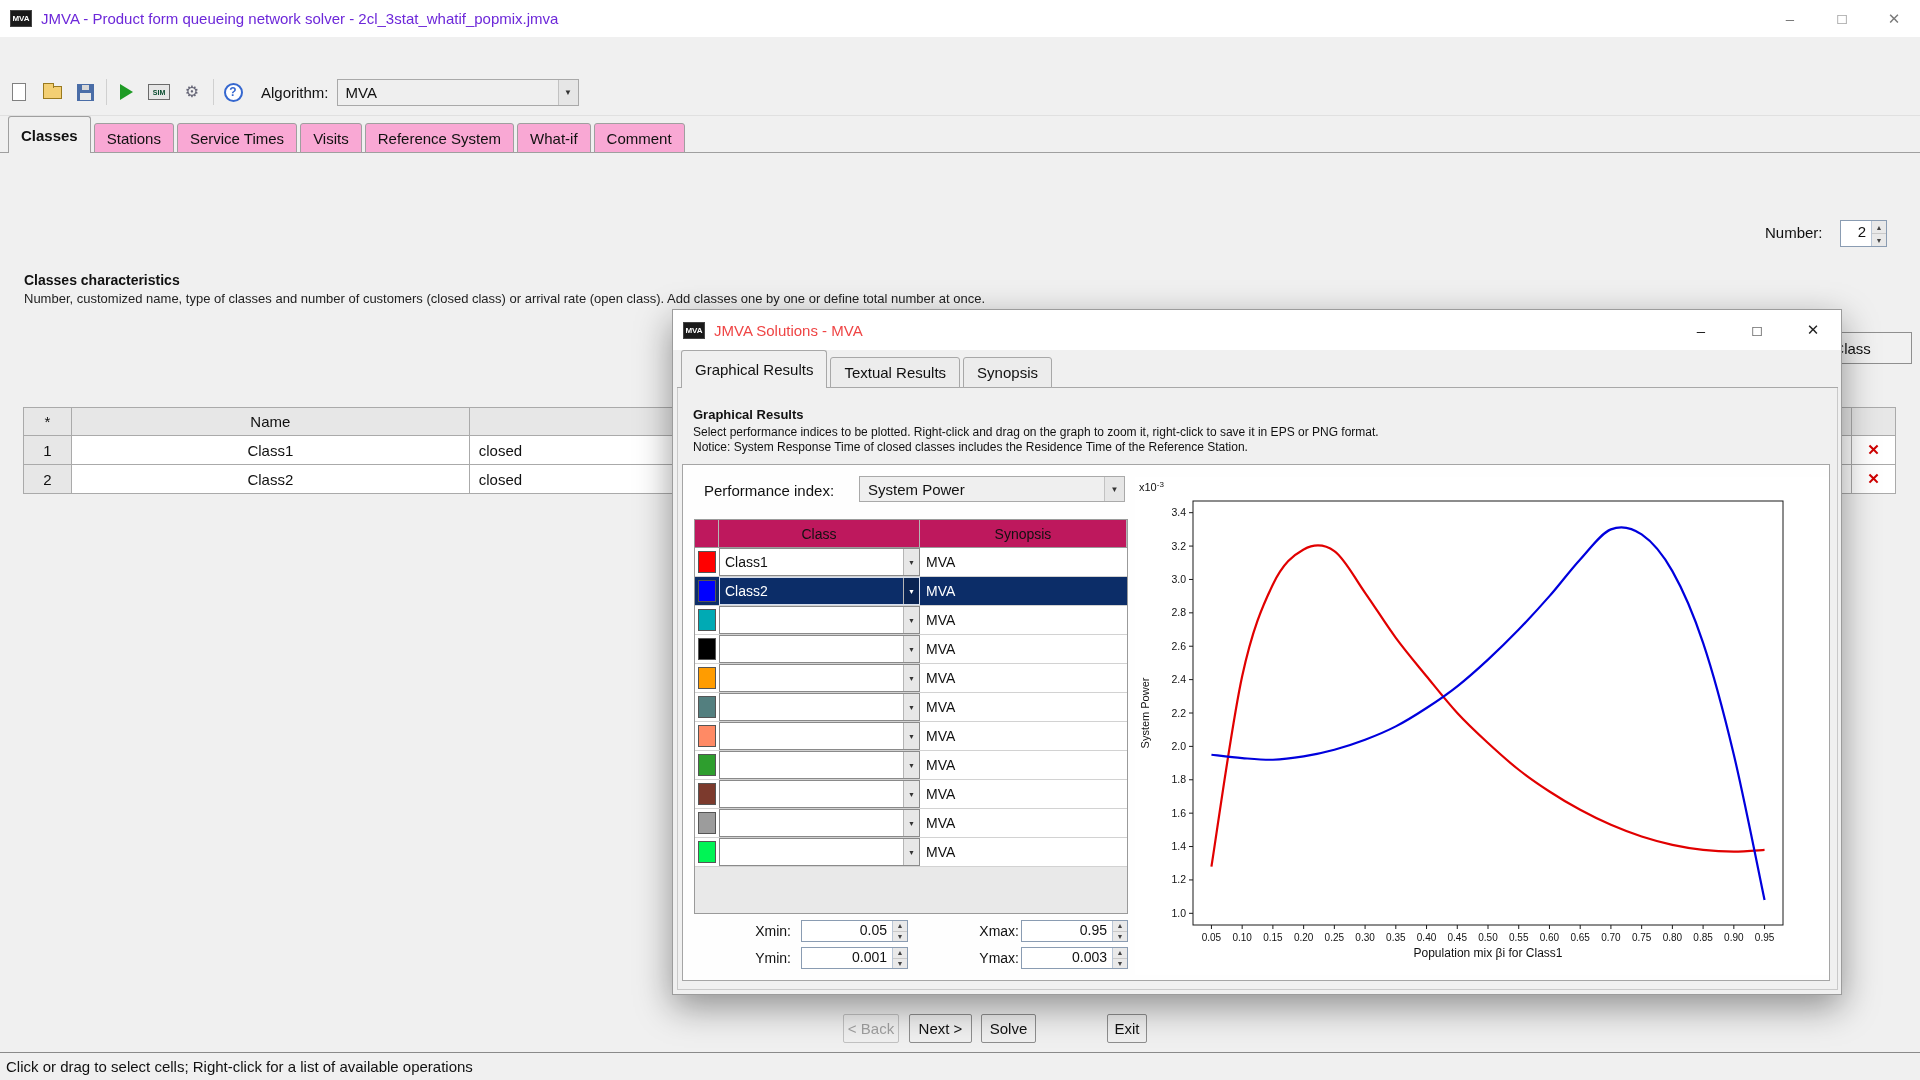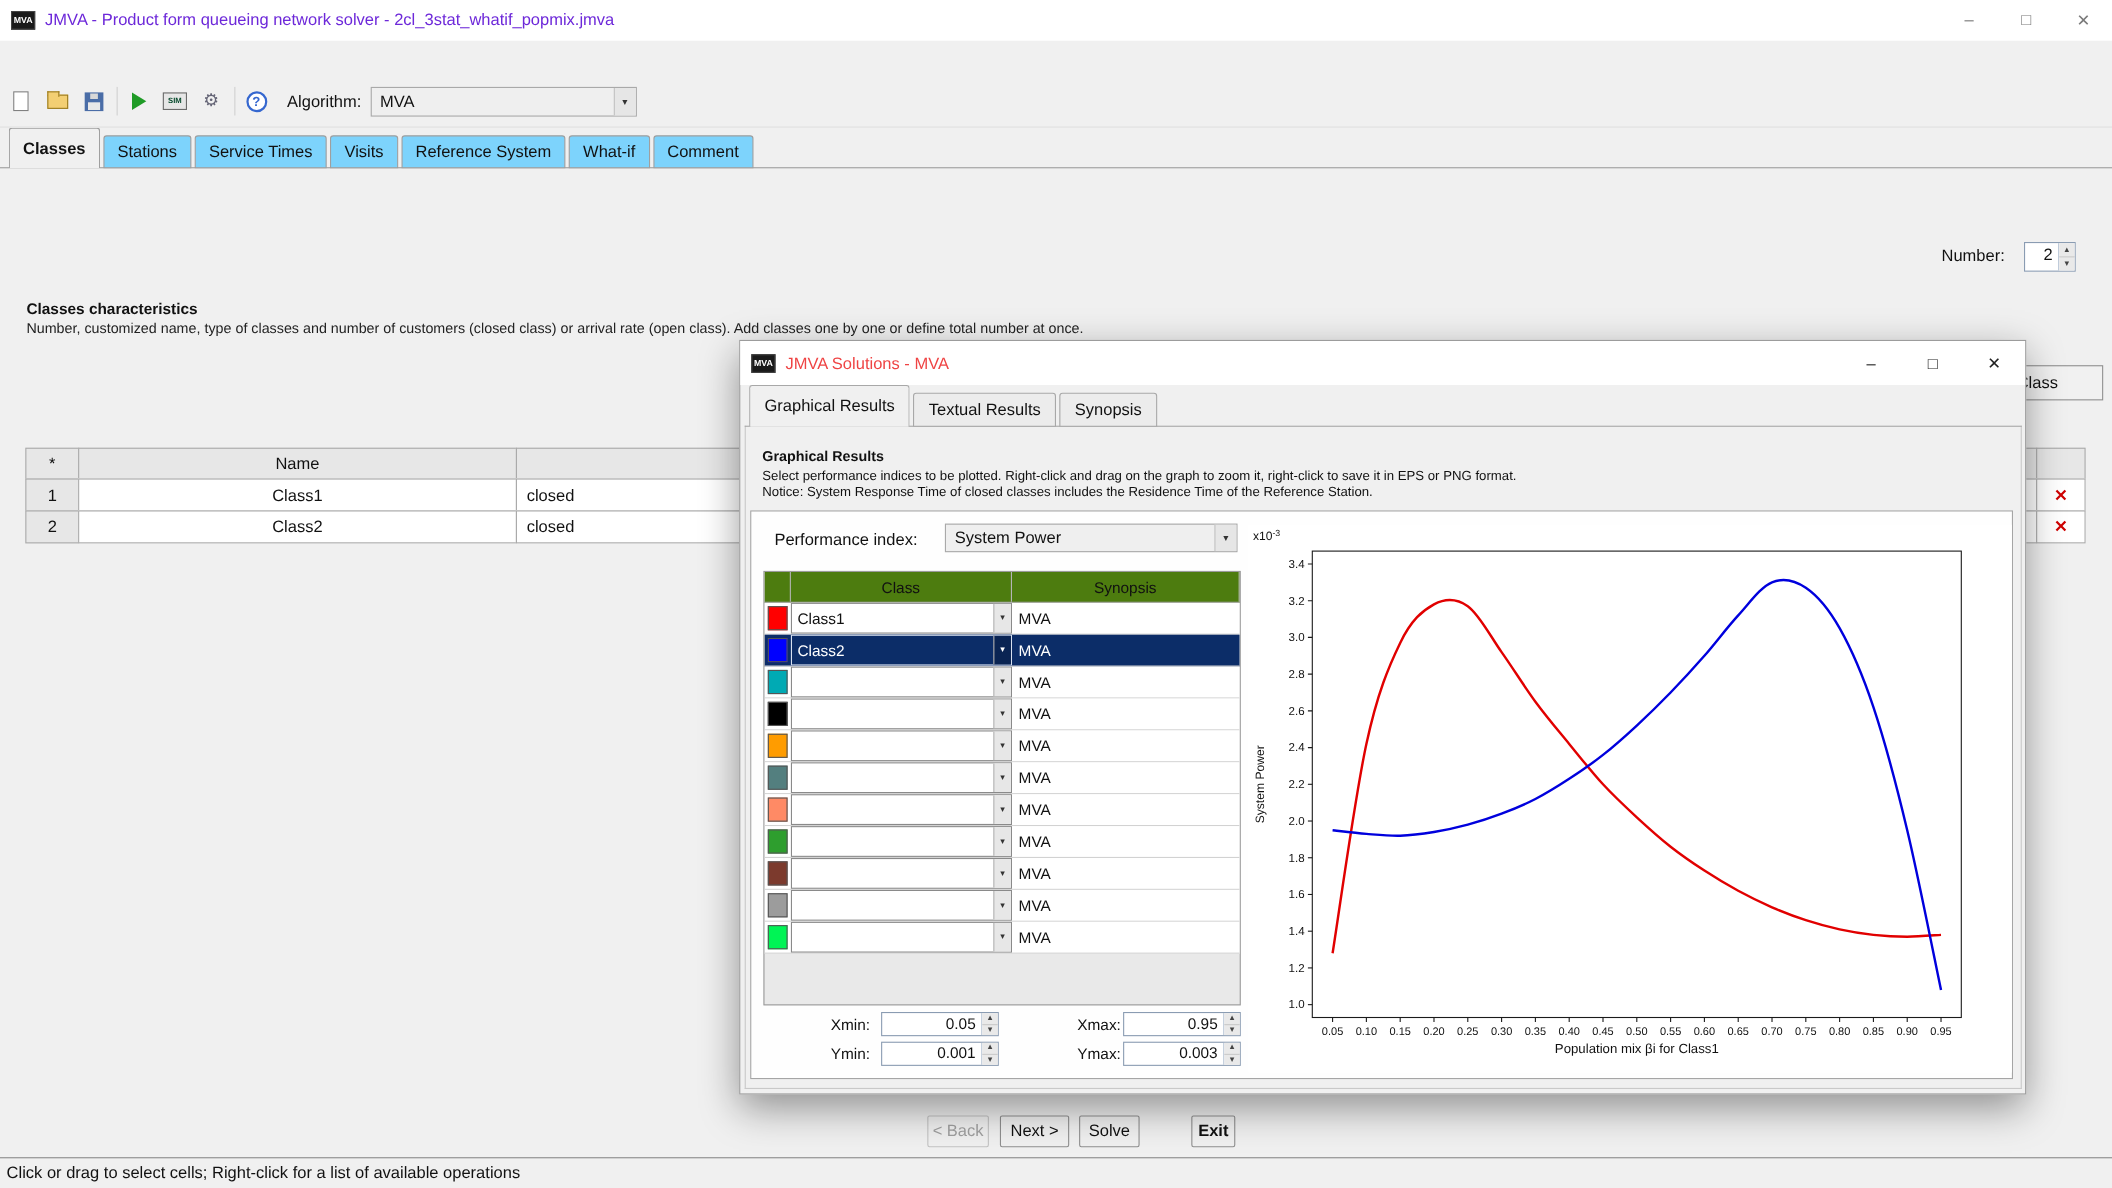--- a/index.html
+++ b/index.html
@@ -33,21 +33,21 @@
   .tool-sep { width:1px; height:26px; background:#d0d0d0; margin-left:7px; }
   .algo-label { margin-left:14px; font-size:15px; }
   .combo { height:27px; background:#efefef; border:1px solid #a9a9a9; display:flex; align-items:center; position:relative; }
   .combo .combo-text { padding-left:8px; flex:1; font-size:15px; white-space:nowrap; overflow:hidden; }
   .combo .combo-arrow { width:20px; height:100%; display:flex; align-items:center; justify-content:center; font-size:8px; color:#333; border-left:1px solid #c2c2c2; background:#e6e6e6; }
   .algo-combo { width:242px; margin-left:8px; }
   
   .tabline { position:absolute; left:0; top:152px; width:100%; height:1px; background:#9f9f9f; z-index:1; }
   .main-tabs { position:absolute; left:8px; top:116px; height:37px; display:flex; align-items:flex-end; z-index:2; }
   .mtab { height:30px; padding:0 12px; display:flex; align-items:center; font-size:15px;
-          background:#7dd3fc; border:1px solid #9f9f9f; border-radius:3px 3px 0 0; margin-right:3px; }
+          background:#f9a8d4; border:1px solid #9f9f9f; border-radius:3px 3px 0 0; margin-right:3px; }
   .mtab.selected { height:37px; background:#f0f0f0; font-weight:bold; border-bottom:none; position:relative; z-index:3; }
   
   .number-label { position:absolute; left:1765px; top:224px; font-size:15px; }
   .spinbox { background:#fff; border:1px solid #8a9cb2; display:flex; position:absolute; }
   .spin-val { flex:1; text-align:right; padding:2px 5px 0 2px; font-size:15px; }
   .spin-arrows { width:15px; display:flex; flex-direction:column; border-left:1px solid #b9c6d6; }
   .spin-b { flex:1; display:flex; align-items:center; justify-content:center; font-size:7px; color:#444; background:#e9e9e9; }
   .spin-b + .spin-b { border-top:1px solid #c9c9c9; }
   .number-spin { left:1840px; top:220px; width:47px; height:27px; }
   .cls-heading { position:absolute; left:24px; top:272px; font-size:14px; font-weight:bold; }
@@ -85,21 +85,21 @@
   .dtab.selected { height:38px; background:#f0f0f0; border-bottom:none; z-index:3; }
   .dlg-outline { position:absolute; left:4px; top:77px; width:1161px; height:603px; border:1px solid #c9c9c9; border-top:none; }
   .dlg-heading { position:absolute; left:20px; top:97px; font-size:13px; font-weight:bold; }
   .dlg-desc1 { position:absolute; left:20px; top:115px; font-size:12px; }
   .dlg-desc2 { position:absolute; left:20px; top:130px; font-size:12px; }
   .dlg-main { position:absolute; left:9px; top:154px; width:1148px; height:517px; background:#fefefe; border:1px solid #a5a5a5; }
   .perf-label { position:absolute; left:21px; top:17px; font-size:15px; }
   .perf-combo { position:absolute; left:176px; top:11px; width:266px; height:26px; }
   
   .plot-table { position:absolute; left:11px; top:54px; width:434px; height:395px; border:1px solid #9a9a9a; background:#e9e9e9; overflow:hidden; }
-  .pt-hrow { display:flex; height:28px; background:#4d7c0f; border-bottom:1px solid #9a9a9a; }
+  .pt-hrow { display:flex; height:28px; background:#be185d; border-bottom:1px solid #9a9a9a; }
   .pt-h { display:flex; align-items:center; justify-content:center; font-size:14px; border-right:1px solid #b5b5b5; }
   .pt-c0 { width:24px; } .pt-c1 { width:202px; } .pt-c2 { width:208px; }
   .pt-row { display:flex; height:29px; background:#fff; border-bottom:1px solid #d2d2d2; }
   .pt-color { width:24px; padding:3px; }
   .pt-color .swatch { width:100%; height:100%; border:1px solid #555; }
   .pt-class { width:202px; }
   .row-combo { display:flex; align-items:center; height:100%; border:1px solid #8a8a8a; background:#fff; }
   .row-combo .rc-text { flex:1; padding-left:5px; font-size:14px; white-space:nowrap; overflow:hidden; }
   .row-combo .rc-arrow { width:16px; height:100%; display:flex; align-items:center; justify-content:center; font-size:7px; color:#333; background:#e7e7e7; border-left:1px solid #b5b5b5; }
   .pt-algo { width:208px; display:flex; align-items:center; padding-left:6px; font-size:14px; }
@@ -206,21 +206,21 @@
           </div>
         </div>
       </div>
   </div>
 
   <div class="new-class-btn">New Class</div>
 
   <div class="btn disabled" style="left:843px; top:1014px; width:56px;">&lt; Back</div>
   <div class="btn" style="left:909px; top:1014px; width:63px;">Next &gt;</div>
   <div class="btn" style="left:981px; top:1014px; width:55px;">Solve</div>
-  <div class="btn" style="left:1083px; top:1014px; width:40px;font-weight:bold;">Exit</div>
+  <div class="btn" style="left:1107px; top:1014px; width:40px;">Exit</div>
 
   <div class="statusbar">Click or drag to select cells; Right-click for a list of available operations</div>
 
   <div class="dialog">
     <div class="dlg-titlebar">
       <div class="app-icon">MVA</div>
       <div class="dlg-title">JMVA Solutions - MVA</div>
       <div class="dlg-controls">
         <div class="dlg-btn">–</div>
         <div class="dlg-btn">□</div>

